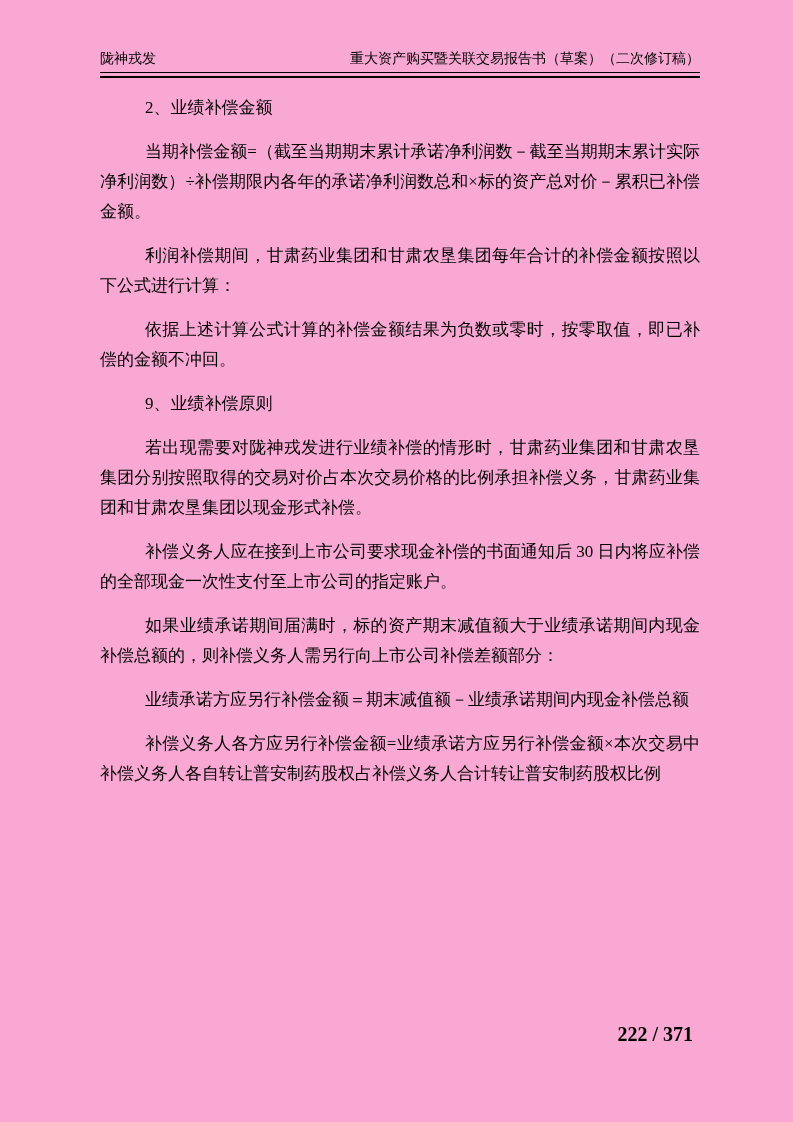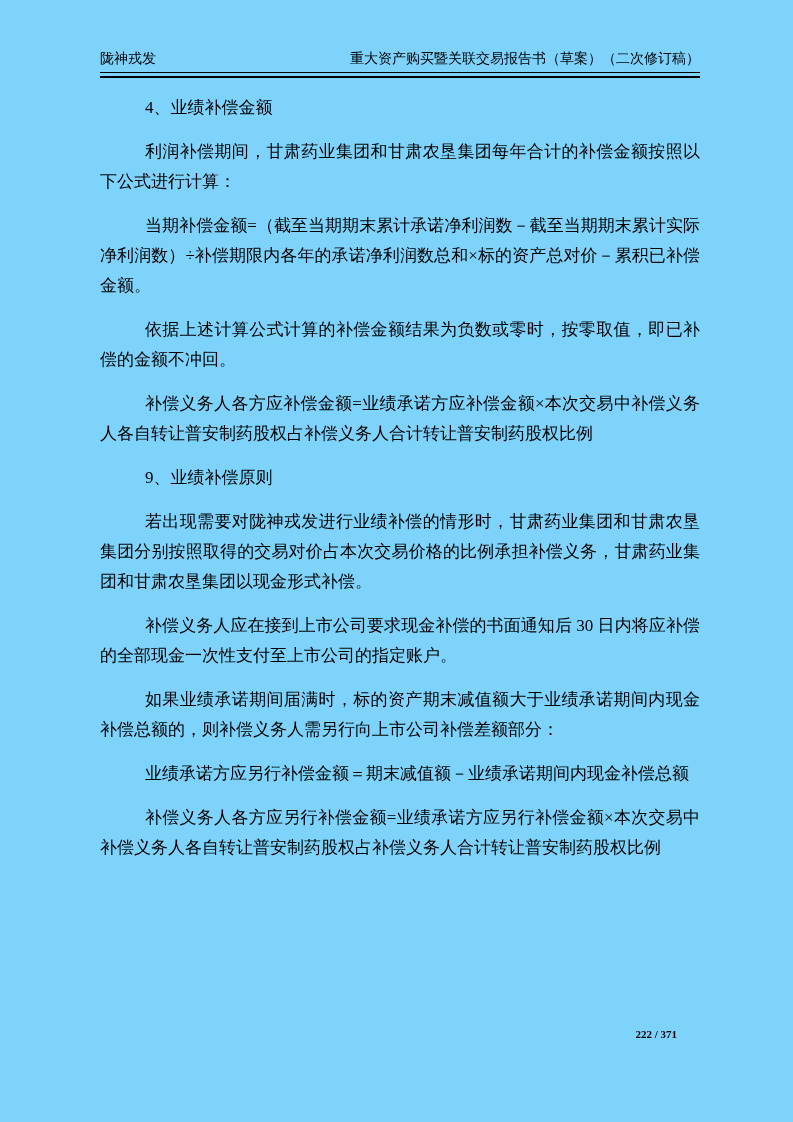--- a/index.html
+++ b/index.html
@@ -4,21 +4,21 @@
 <style>
   html, body {
     margin: 0;
     padding: 0;
     background: #ffffff;
   }
   .page {
     position: relative;
     width: 793px;
     height: 1122px;
-    background: #7dd3fc;
+    background: #f9a8d4;
     color: #000000;
     font-family: "Liberation Serif", "DejaVu Serif", serif;
     overflow: hidden;
   }
   
   .header {
     position: absolute;
     top: 50px;
     left: 100px;
     width: 600px;
@@ -55,50 +55,49 @@
     text-indent: 45px;
     word-break: break-all;
   }
   .heading {
     text-align: left;
   }
   
   .footer {
     position: absolute;
     top: 1025px;
-    left: 100px;
+    left: 116px;
     width: 600px;
     box-sizing: border-box;
     padding-right: 23px;
     text-align: right;
-    font-size: 11px;
+    font-size: 20px;
     font-weight: bold;
     line-height: 18px;
   }
 </style>
 </head>
 <body>
 
 <div class="page">
 
   <div class="header">
     <div class="header-row">
       <span>陇神戎发</span>
       <span>重大资产购买暨关联交易报告书（草案）（二次修订稿）</span>
     </div>
     <div class="header-rule-thin"></div>
     <div class="header-rule-thick"></div>
   </div>
 
   <div class="content">
-    <div class="block heading">4、业绩补偿金额</div>
+    <div class="block heading">2、业绩补偿金额</div>
+    <div class="block para">当期补偿金额=（截至当期期末累计承诺净利润数－截至当期期末累计实际净利润数）÷补偿期限内各年的承诺净利润数总和×标的资产总对价－累积已补偿金额。</div>
     <div class="block para">利润补偿期间，甘肃药业集团和甘肃农垦集团每年合计的补偿金额按照以下公式进行计算：</div>
-    <div class="block para">当期补偿金额=（截至当期期末累计承诺净利润数－截至当期期末累计实际净利润数）÷补偿期限内各年的承诺净利润数总和×标的资产总对价－累积已补偿金额。</div>
     <div class="block para">依据上述计算公式计算的补偿金额结果为负数或零时，按零取值，即已补偿的金额不冲回。</div>
-    <div class="block para">补偿义务人各方应补偿金额=业绩承诺方应补偿金额×本次交易中补偿义务人各自转让普安制药股权占补偿义务人合计转让普安制药股权比例</div>
     <div class="block heading">9、业绩补偿原则</div>
     <div class="block para">若出现需要对陇神戎发进行业绩补偿的情形时，甘肃药业集团和甘肃农垦集团分别按照取得的交易对价占本次交易价格的比例承担补偿义务，甘肃药业集团和甘肃农垦集团以现金形式补偿。</div>
     <div class="block para">补偿义务人应在接到上市公司要求现金补偿的书面通知后 30 日内将应补偿的全部现金一次性支付至上市公司的指定账户。</div>
     <div class="block para">如果业绩承诺期间届满时，标的资产期末减值额大于业绩承诺期间内现金补偿总额的，则补偿义务人需另行向上市公司补偿差额部分：</div>
     <div class="block para">业绩承诺方应另行补偿金额＝期末减值额－业绩承诺期间内现金补偿总额</div>
     <div class="block para">补偿义务人各方应另行补偿金额=业绩承诺方应另行补偿金额×本次交易中补偿义务人各自转让普安制药股权占补偿义务人合计转让普安制药股权比例</div>
   </div>
 
   <div class="footer">
     <span>222 / 371</span>

